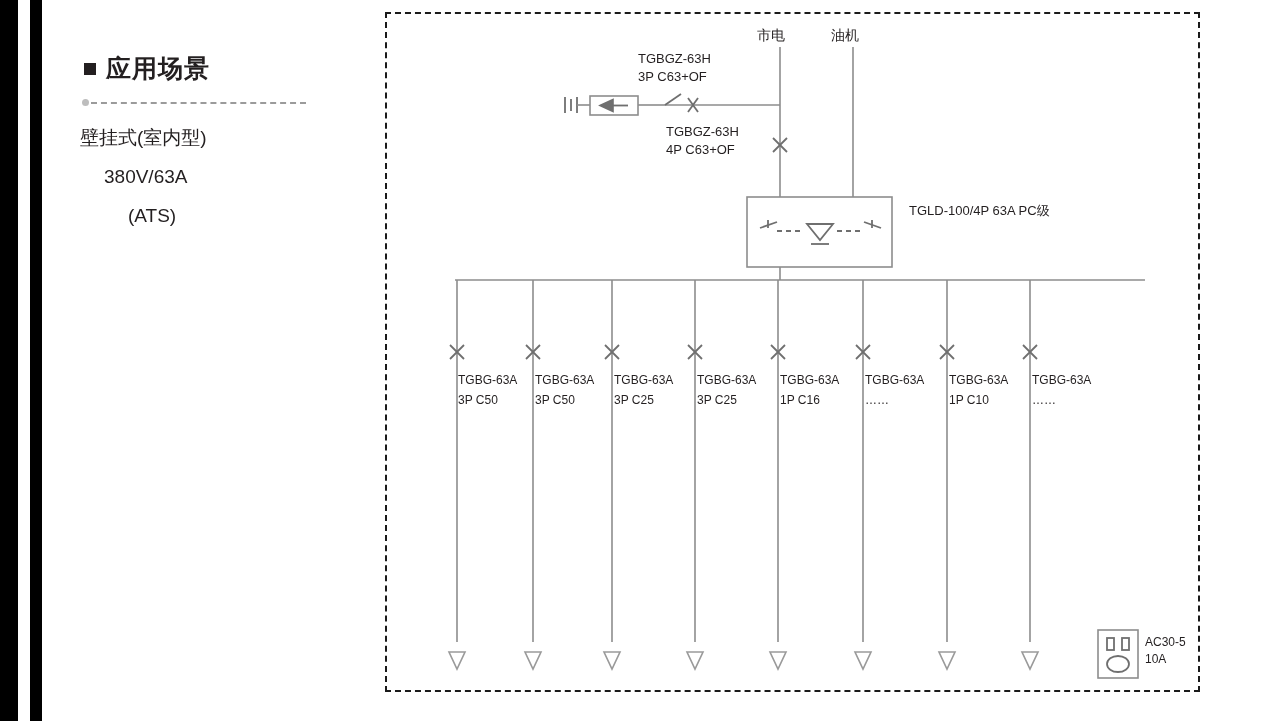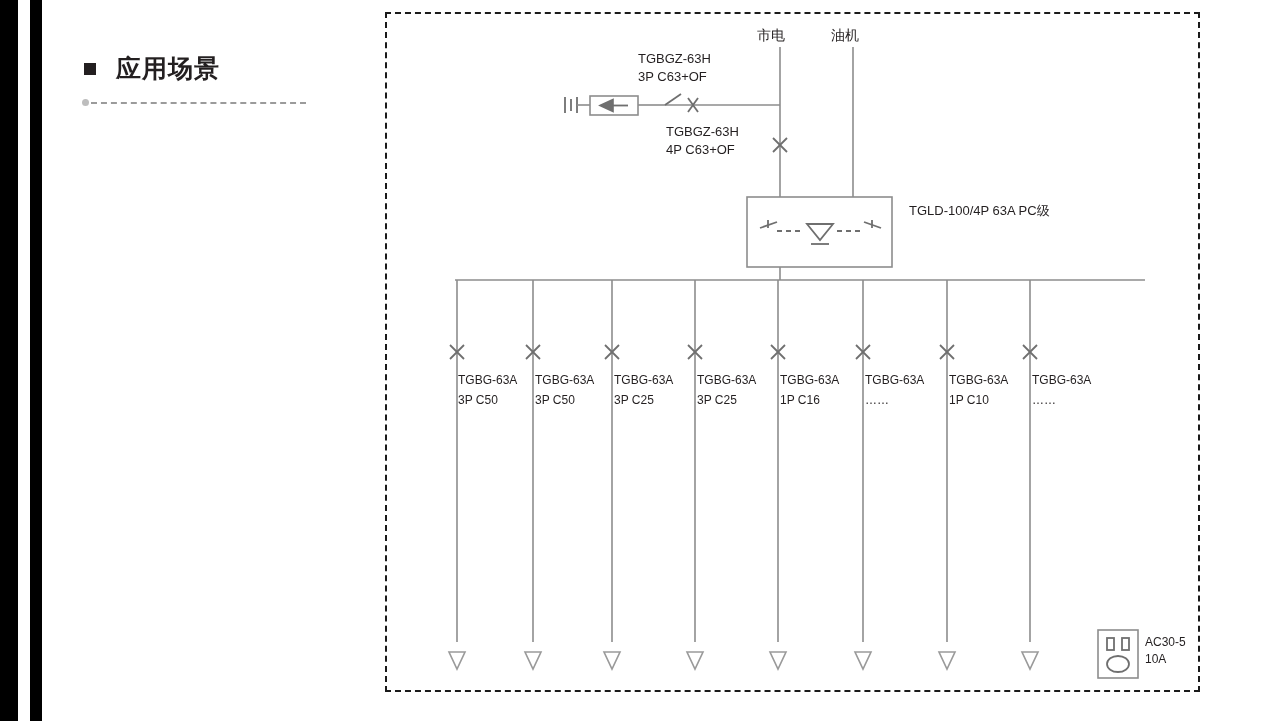--- a/index.html
+++ b/index.html
@@ -33,21 +33,21 @@
     top: 52px;
     width: 290px;
   }
   .section-title {
     font-size: 25px;
     font-weight: bold;
     letter-spacing: 1px;
     color: #231f20;
     display: flex;
     align-items: center;
-    gap: 20px;
+    gap: 10px;
     padding-left: 24px;
   }
   .section-title .bullet {
     width: 12px;
     height: 12px;
     background: #231f20;
     display: inline-block;
   }
   .divider-row {
     display: flex;
@@ -156,20 +156,25 @@
 
 <div class="left-panel">
   <div class="section-title">
     <span class="bullet"></span>
     <span>应用场景</span>
   </div>
   <div class="divider-row">
     <span class="divider-dot"></span>
     <span class="divider-line"></span>
   </div>
+  <div class="spec-lines">
+    <div class="spec-line l1">壁挂式(室内型)</div>
+    <div class="spec-line l2">380V/63A</div>
+    <div class="spec-line l3">(ATS)</div>
+  </div>
 </div>
 
 <div class="diagram-wrap">
   <div class="diagram-border"></div>
 
   <svg class="schematic" viewBox="0 0 815 680">
 
     <line class="wire" x1="395" y1="35" x2="395" y2="185"></line>
 
     <line class="wire" x1="468" y1="35" x2="468" y2="185"></line>

